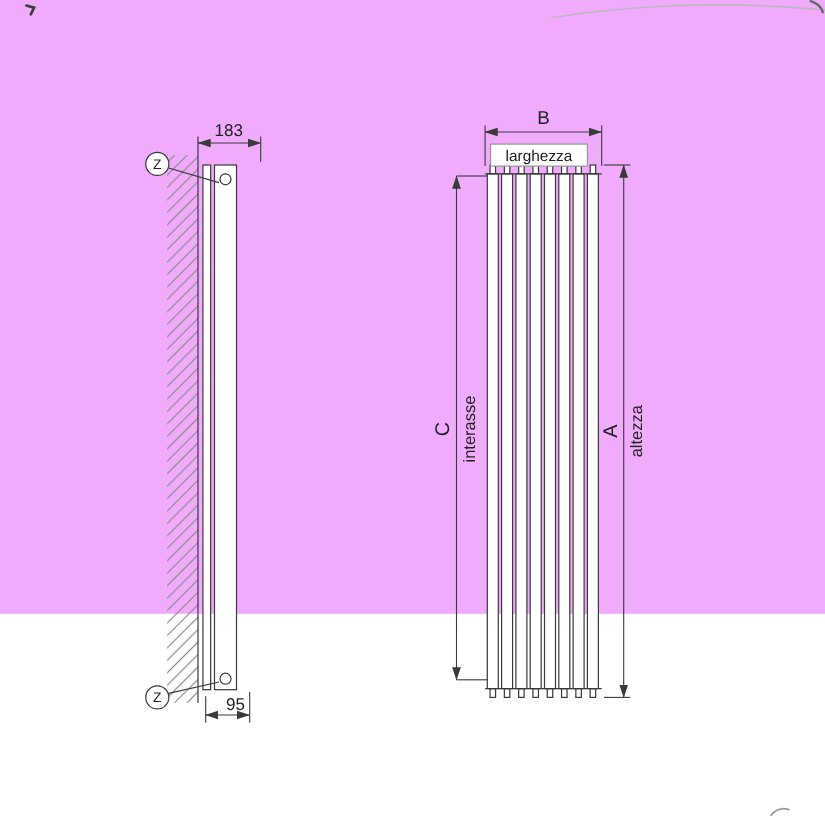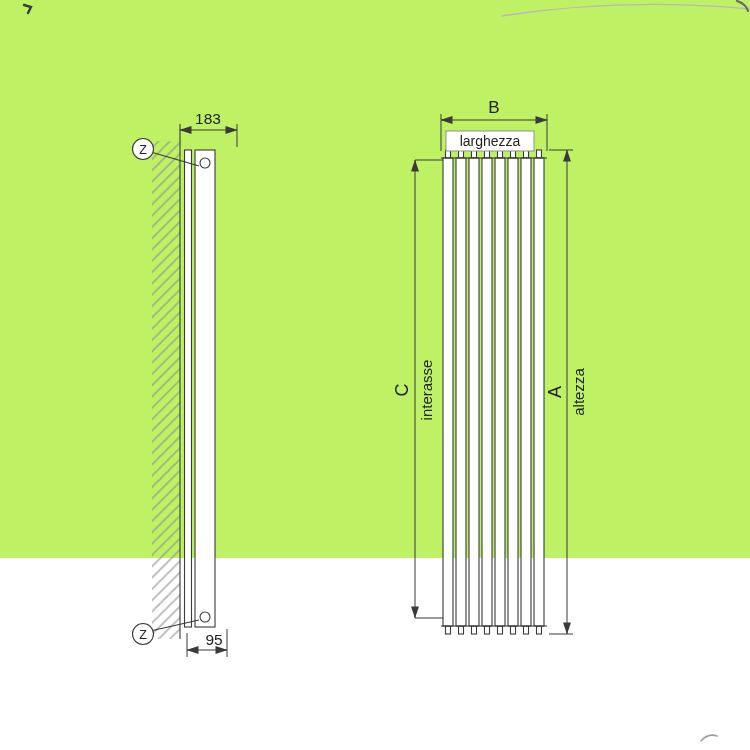--- a/index.html
+++ b/index.html
@@ -8,21 +8,21 @@
     background: #ffffff;
     width: 750px;
     height: 750px;
     overflow: hidden;
     font-family: "Liberation Sans", sans-serif;
   }
   .stage {
     position: relative;
     width: 750px;
     height: 558px;
-    background: #bef264;
+    background: #f0abfc;
   }
   svg text {
     font-family: "Liberation Sans", sans-serif;
     fill: #222222;
   }
 </style>
 </head>
 <body>
 
 <div class="stage">

